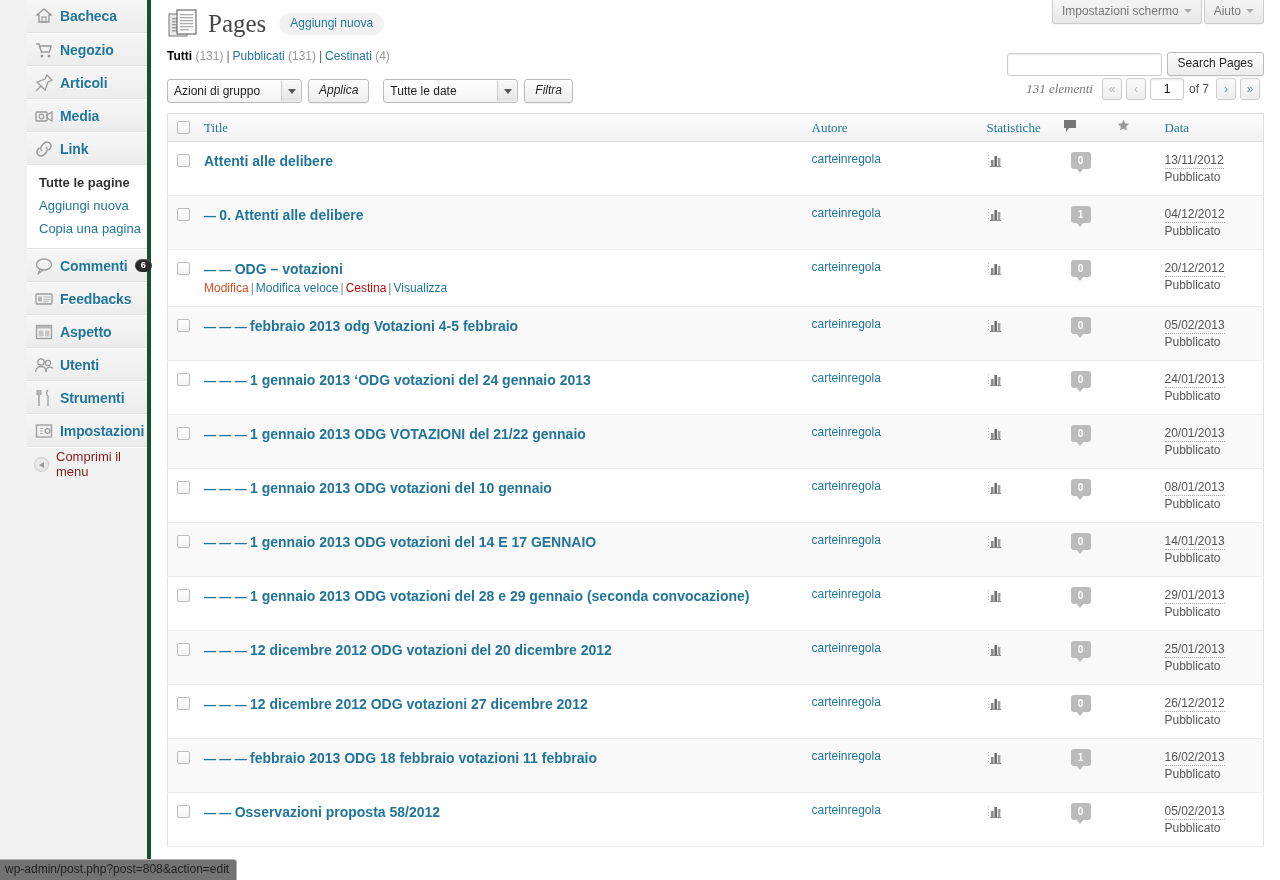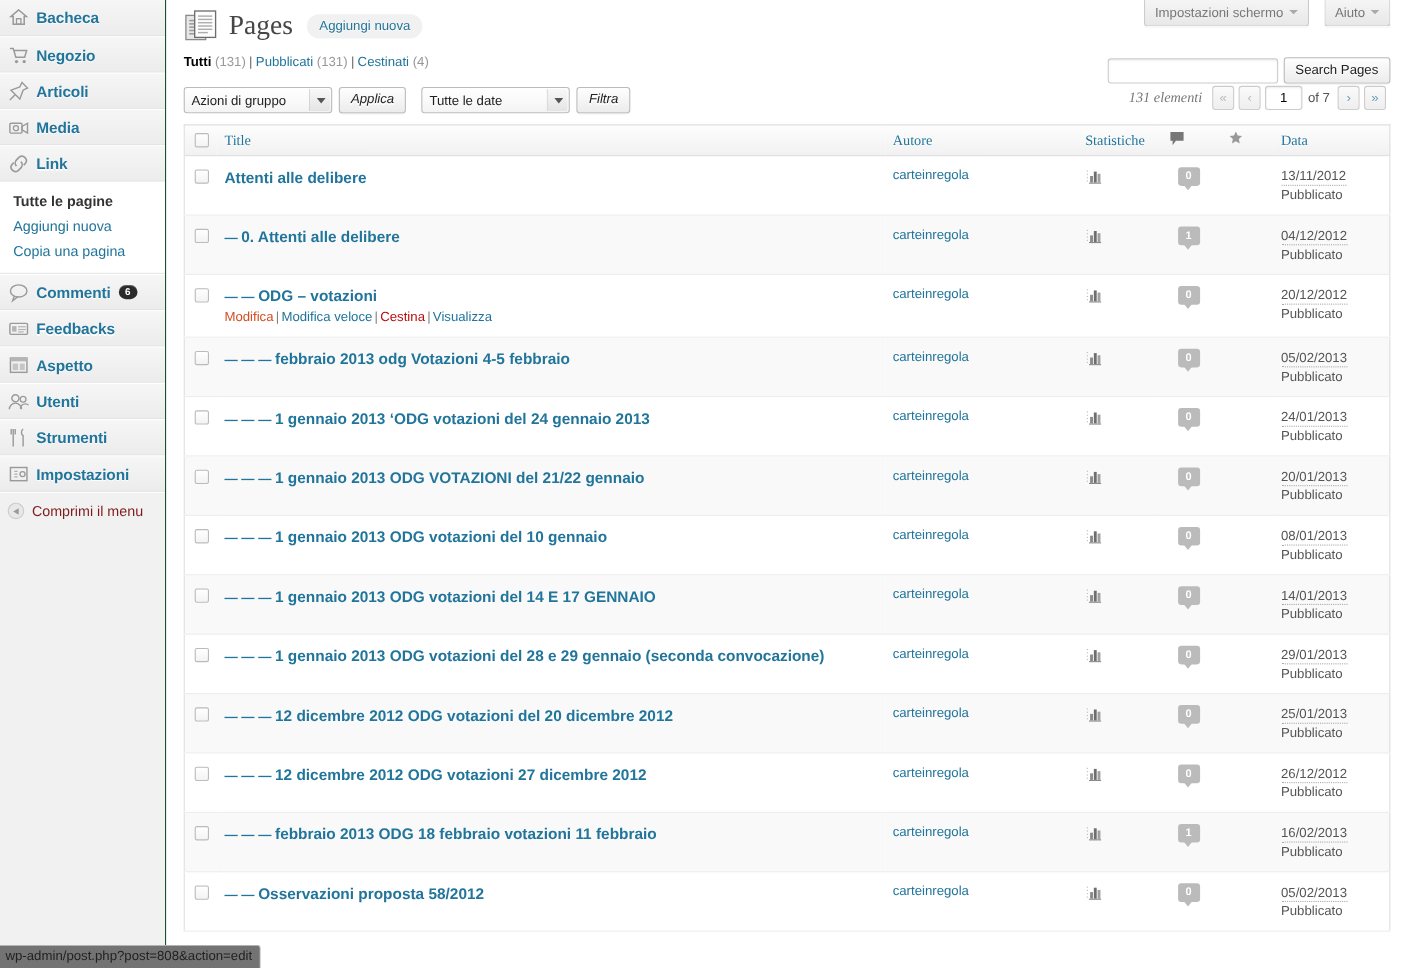--- a/index.html
+++ b/index.html
@@ -12,24 +12,25 @@
     font-size: 12px;
     color: #333;
   }
   #app { position: relative; width: 1280px; height: 880px; display: flex; }
 
   
   #sidebar {
     width: 151px;
     min-width: 151px;
     background: #f1f1f1;
-    border-right: 1px solid #14532d;
+    border-right: 4px solid #14532d;
     position: relative;
     z-index: 5;
     padding-top: 0;
+    padding-left: 27px;
   }
   .menu-item {
     position: relative;
     height: 33px;
     display: flex;
     align-items: center;
     padding-left: 7px;
     border-bottom: 1px solid #e3e3e3;
     border-top: 1px solid #fff;
     background: linear-gradient(#f6f6f6, #ececec);
@@ -110,21 +111,21 @@
   #main {
     flex: 1;
     background: #fff;
     position: relative;
     padding: 0 16px 0 16px;
     overflow: hidden;
   }
   .screen-meta {
     position: absolute;
     top: 0; right: 16px;
-    display: flex; gap: 14px;
+    display: flex; gap: 2px;
     z-index: 4;
     justify-content: center;
   }
   .meta-tab {
     background: linear-gradient(#f5f5f5,#e8e8e8);
     border: 1px solid #ccc;
     border-top: none;
     border-radius: 0 0 3px 3px;
     padding: 4px 9px 5px 9px;
     font-size: 12px;

